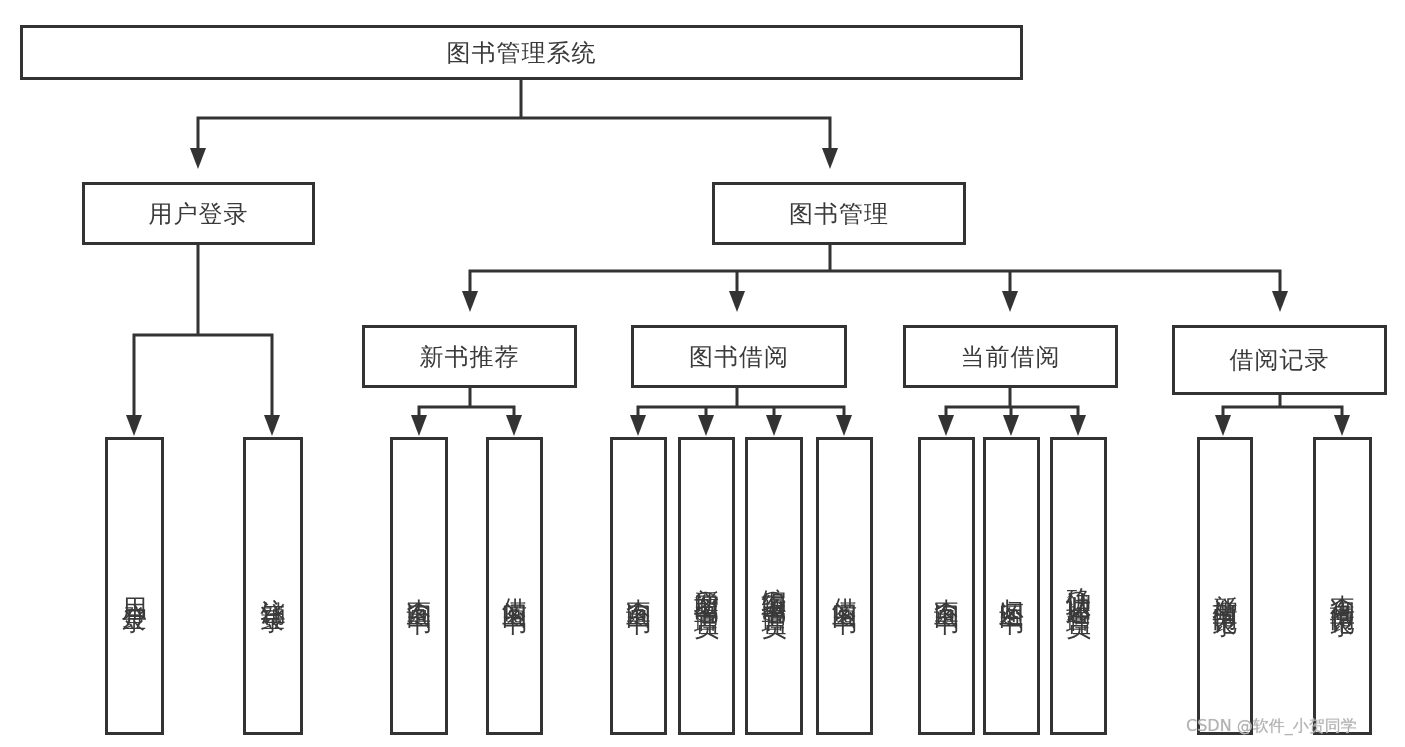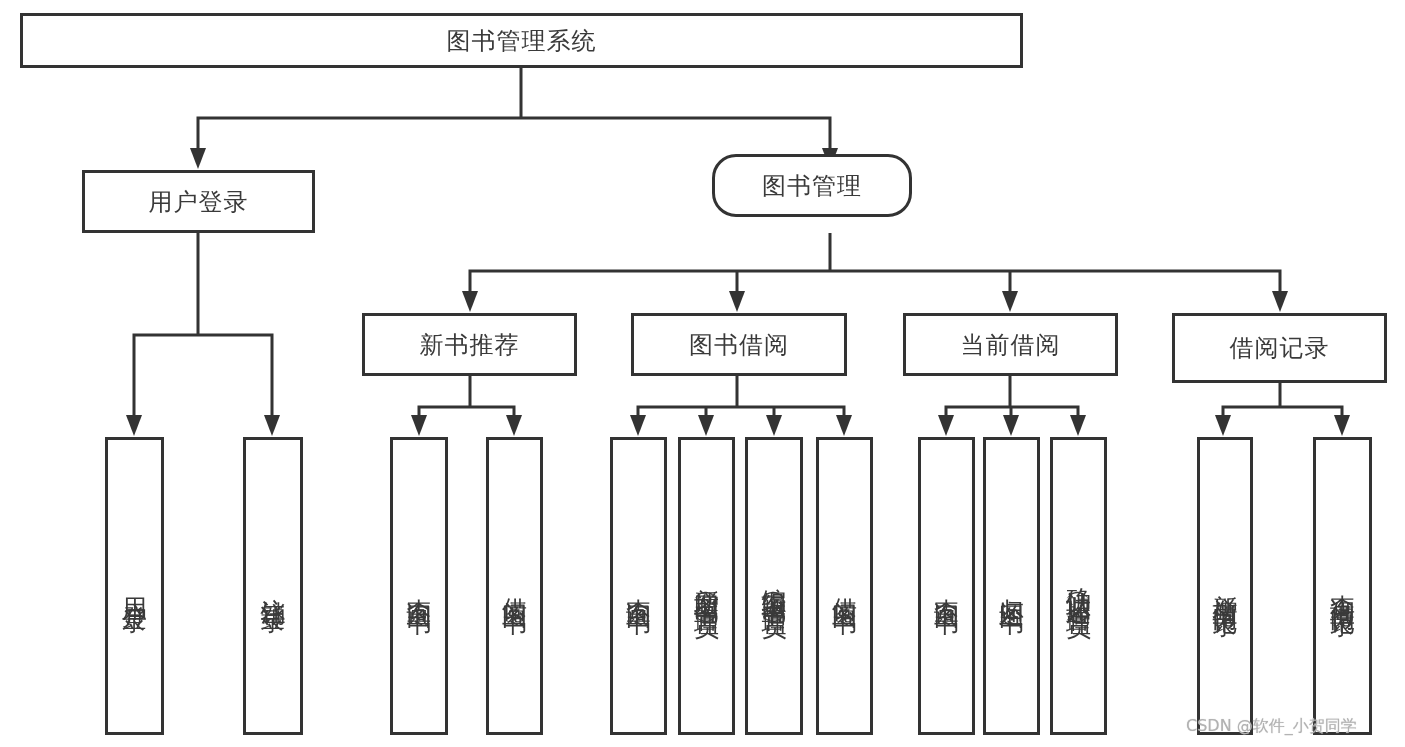--- a/index.html
+++ b/index.html
@@ -29,20 +29,21 @@
     color: #3a3a3a;
     display: flex;
     align-items: center;
     justify-content: center;
     text-align: center;
   }
   .h-box {
     font-size: 24px;
     letter-spacing: 1px;
     white-space: nowrap;
+    margin-top: 12px;
   }
   .v-box .v-text {
     writing-mode: vertical-rl;
     text-orientation: mixed;
     font-size: 25px;
     line-height: 1;
     letter-spacing: 4px;
     white-space: nowrap;
   }
   .watermark {
@@ -103,21 +104,21 @@
     </g>
   </svg>
 
   <div class="box h-box" style="left:20px; top:13px; width:1003px; height:55px;">
     <span>图书管理系统</span>
   </div>
 
   <div class="box h-box" style="left:82px; top:170px; width:233px; height:63px;">
     <span>用户登录</span>
   </div>
-  <div class="box h-box" style="left:712px; top:154px; width:200px; height:63px;border-radius:24px;">
+  <div class="box h-box" style="left:712px; top:170px; width:254px; height:63px;">
     <span>图书管理</span>
   </div>
 
   <div class="box h-box" style="left:362px; top:313px; width:215px; height:63px;">
     <span>新书推荐</span>
   </div>
   <div class="box h-box" style="left:631px; top:313px; width:216px; height:63px;">
     <span>图书借阅</span>
   </div>
   <div class="box h-box" style="left:903px; top:313px; width:215px; height:63px;">

